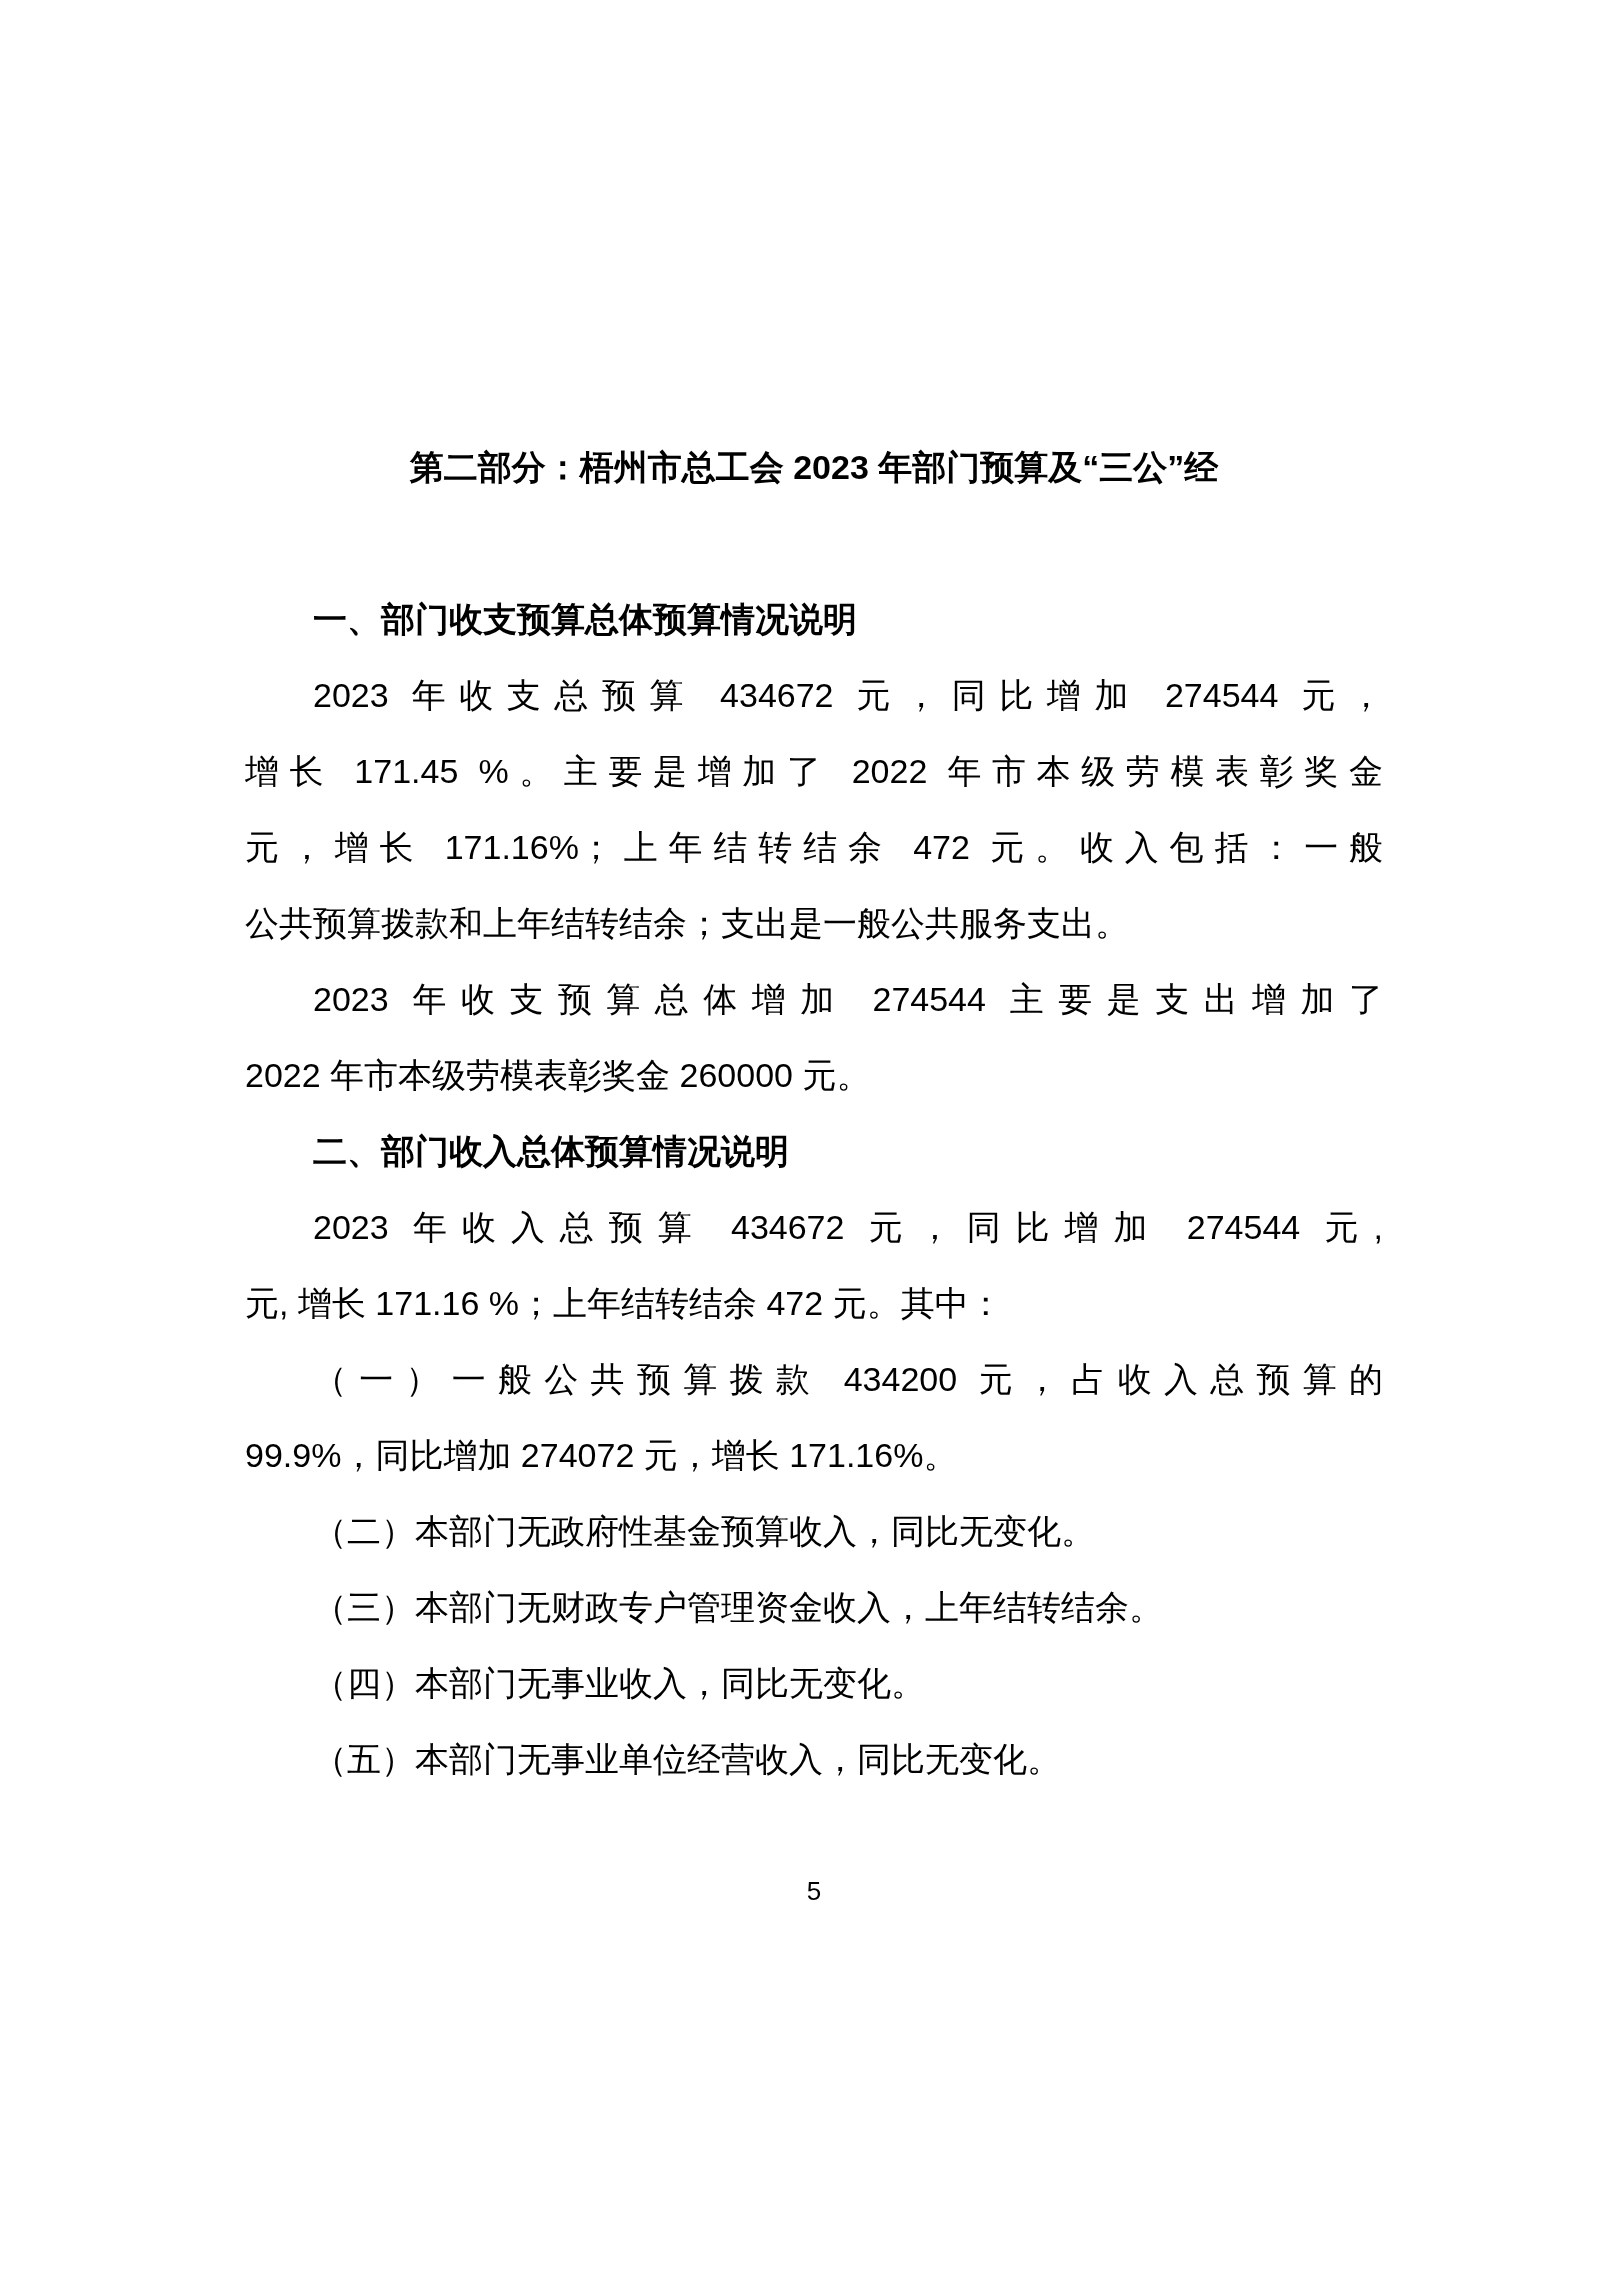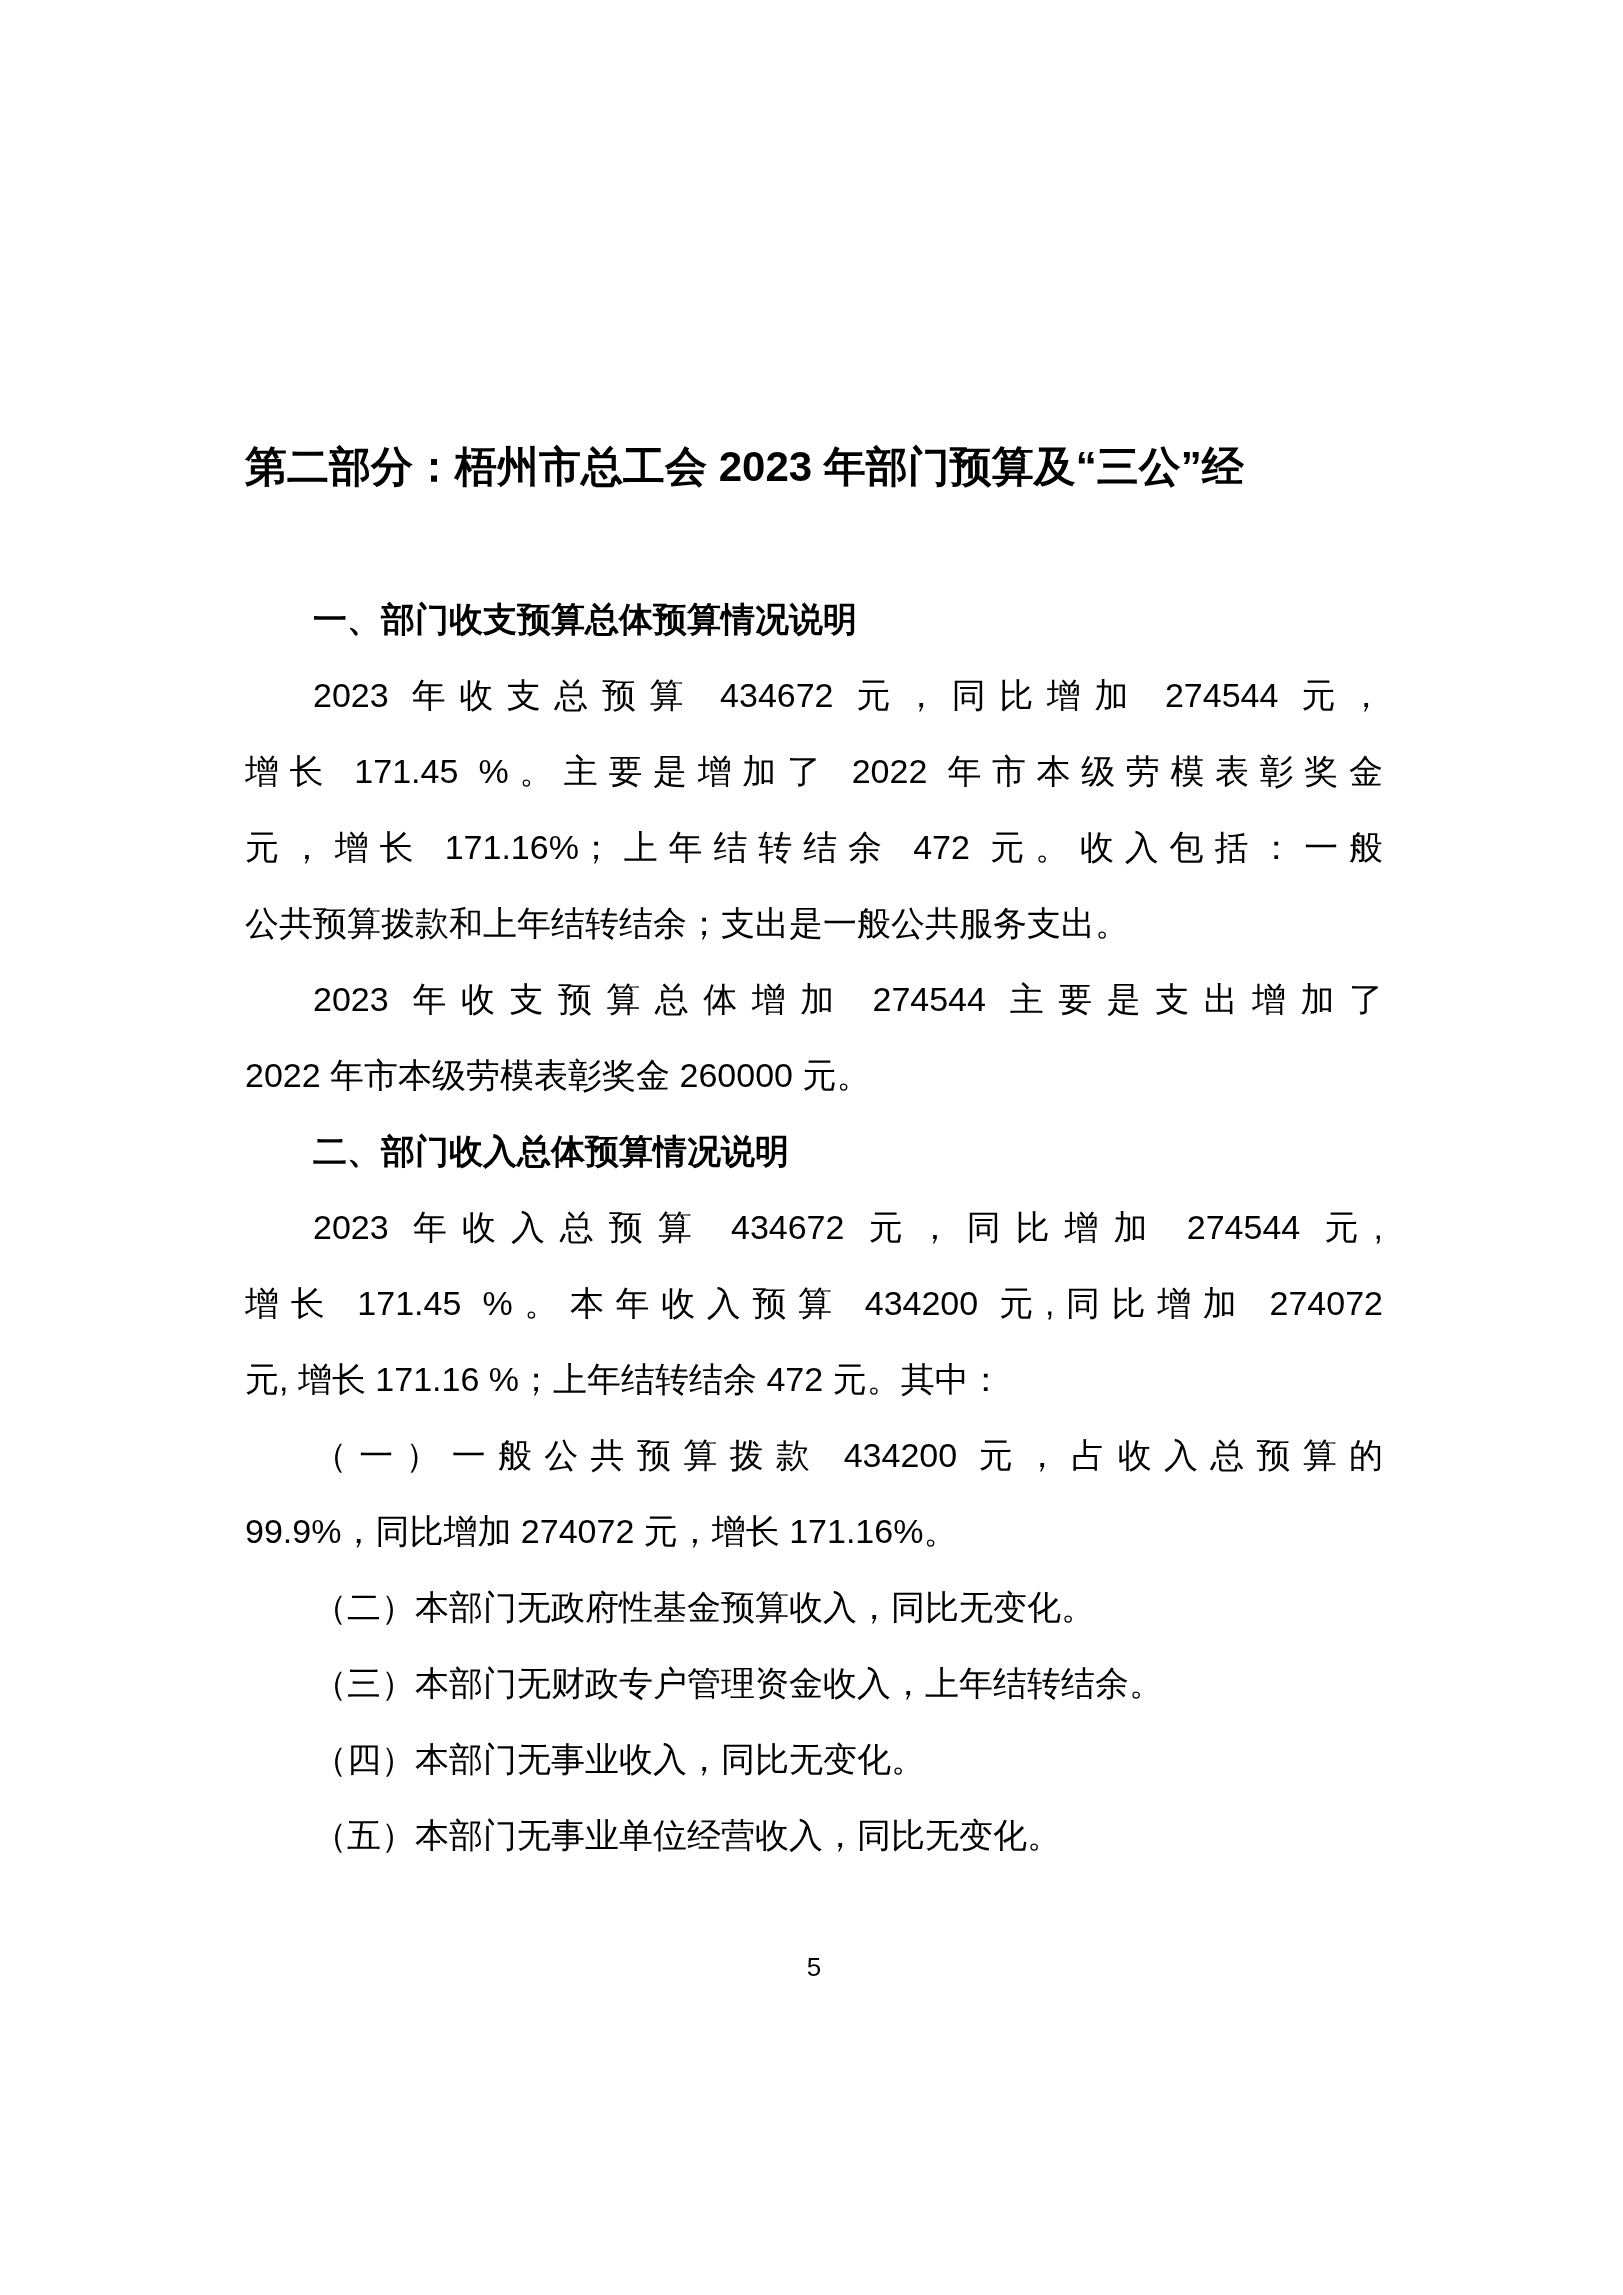--- a/index.html
+++ b/index.html
@@ -11,23 +11,24 @@
     position: relative;
     width: 1623px;
     height: 2295px;
     background: #ffffff;
     box-sizing: border-box;
     padding: 429px 240px 0 245px;
     color: #000000;
     font-family: "Liberation Sans", serif;
   }
   .doc-title {
+    text-align: center;
     font-family: "Liberation Sans", sans-serif;
     font-weight: 700;
-    font-size: 42px;
+    font-size: 34px;
     line-height: 76px;
   }
   .line {
     font-size: 34px;
     line-height: 76px;
     font-family: "Liberation Sans", serif;
   }
   .heading {
     font-family: "Liberation Sans", sans-serif;
     font-weight: 700;
@@ -63,21 +64,20 @@
 
   <div class="line heading indent">一、部门收支预算总体预算情况说明</div>
   <div class="line indent justify">2023 年收支总预算 434672 元，同比增加 274544 元，</div>
   <div class="line justify">增长 171.45 %。主要是增加了 2022 年市本级劳模表彰奖金</div>
   <div class="line justify">元，增长 171.16%；上年结转结余 472 元。收入包括：一般</div>
   <div class="line">公共预算拨款和上年结转结余；支出是一般公共服务支出。</div>
   <div class="line indent justify">2023 年收支预算总体增加 274544 主要是支出增加了</div>
   <div class="line">2022 年市本级劳模表彰奖金 260000 元。</div>
   <div class="line heading indent">二、部门收入总体预算情况说明</div>
   <div class="line indent justify">2023 年收入总预算 434672 元，同比增加 274544 元,</div>
-  <div class="line justify">增长 171.45 %。本年收入预算 434200 元,同比增加 274072</div>
   <div class="line">元, 增长 171.16 %；上年结转结余 472 元。其中：</div>
   <div class="line indent justify">（一）一般公共预算拨款 434200 元，占收入总预算的</div>
   <div class="line">99.9%，同比增加 274072 元，增长 171.16%。</div>
   <div class="line indent">（二）本部门无政府性基金预算收入，同比无变化。</div>
   <div class="line indent">（三）本部门无财政专户管理资金收入，上年结转结余。</div>
   <div class="line indent">（四）本部门无事业收入，同比无变化。</div>
   <div class="line indent">（五）本部门无事业单位经营收入，同比无变化。</div>
 
   <div class="page-number">5</div>
 

